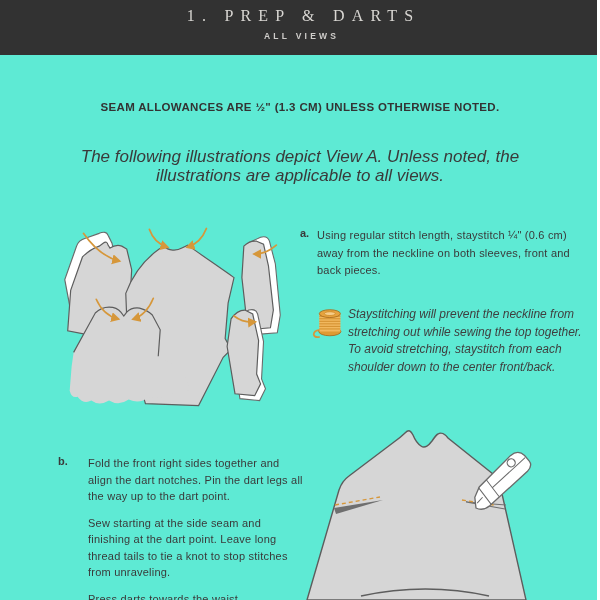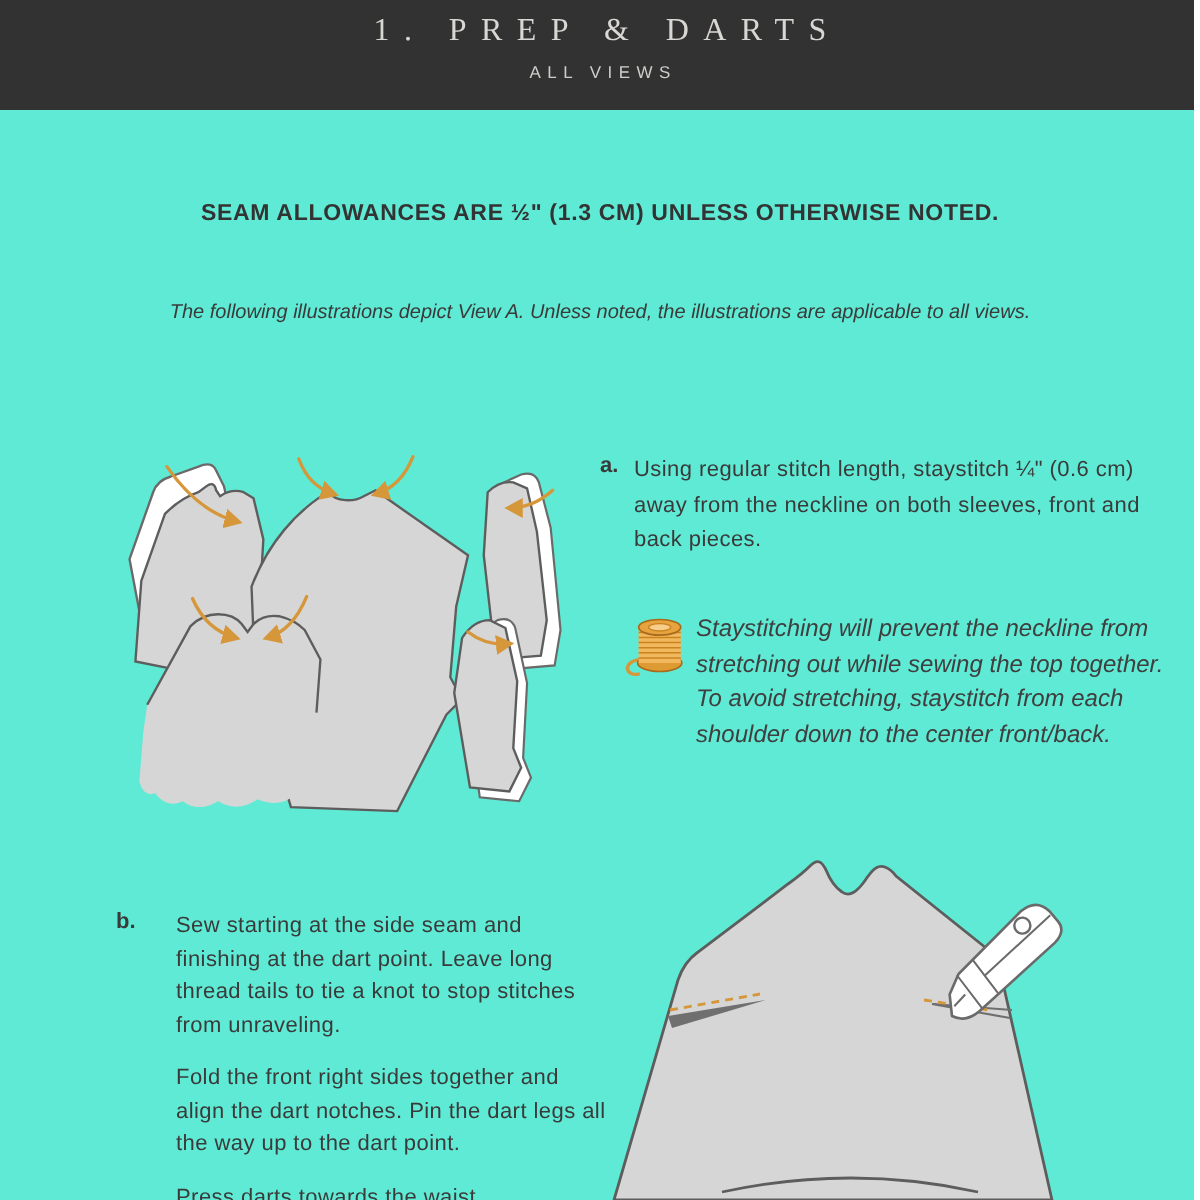--- a/index.html
+++ b/index.html
@@ -11,31 +11,31 @@
   
   .header {
     position:absolute; top:0; left:0; width:600px; height:55px;
     background:#323232; text-align:center;
   }
   .header-title {
     padding-top:7px; font-family:"Liberation Serif", serif; font-weight:400;
     font-size:16px; letter-spacing:0.45em; text-indent:0.45em; color:#d9d7d3;
   }
   .header-subtitle {
-    margin-top:6px; font-size:8.5px; font-weight:normal;
+    margin-top:6px; font-size:8.5px; font-weight:bold;
     letter-spacing:0.38em; text-indent:0.38em; color:#cfcdca;
   }
   
   .seam-note {
     position:absolute; top:101px; left:0; width:600px; text-align:center;
     font-size:11.5px; font-weight:bold; letter-spacing:0.03em; color:#333333;
   }
   .view-note {
     position:absolute; top:147px; left:55px; width:490px; text-align:center;
-    font-size:10px; font-style:italic; line-height:19px; color:#3a3a3a;
+    font-size:17px; font-style:italic; line-height:19px; color:#3a3a3a;
   }
   
   .illo-a { position:absolute; left:50px; top:214px; width:246px; height:202px; }
   .step-a-label { position:absolute; left:300px; top:227px; font-size:11px; font-weight:bold; }
   .step-a-text {
     position:absolute; left:317px; top:227px; width:256px;
     font-size:11px; line-height:17.5px; letter-spacing:0.02em;
   }
   .tip { position:absolute; left:312px; top:302px; width:278px; }
   .tip-icon { position:absolute; left:0; top:3px; width:34px; height:36px; }
@@ -109,22 +109,22 @@
       <rect x="8.6" y="9" width="24.8" height="21" fill="#f1b85e"></rect>
       <path d="M 8.6,12 H 33.4 M 8.6,15 H 33.4 M 8.6,18 H 33.4 M 8.6,21 H 33.4 M 8.6,24 H 33.4 M 8.6,27 H 33.4" stroke="#c9831f" stroke-width="0.9"></path>
       <ellipse cx="21" cy="9" rx="12.4" ry="4.6" fill="#e6a33e" stroke="#a96a1c" stroke-width="1"></ellipse>
       <ellipse cx="21" cy="9" rx="6.5" ry="2.2" fill="#f6cd8a" stroke="#c9831f" stroke-width="0.8"></ellipse>
     </svg>
     <div class="tip-text">Staystitching will prevent the neckline from stretching out while sewing the top together. To avoid stretching, staystitch from each shoulder down to the center front/back.</div>
   </div>
 
   <div class="step-b-label">b.</div>
   <div class="step-b-text">
+    <p>Fold the front right sides together and align the dart notches. Pin the dart legs all the way up to the dart point.</p>
     <p>Sew starting at the side seam and finishing at the dart point. Leave long thread tails to tie a knot to stop stitches from unraveling.</p>
-    <p>Fold the front right sides together and align the dart notches. Pin the dart legs all the way up to the dart point.</p>
     <p>Press darts towards the waist.</p>
   </div>
 
   <svg class="illo-b" viewBox="0 0 310 186">
 
     <path d="M 17,186 L 49,76 Q 52,67 59,62 L 104,28 Q 111,23 115,19 C 119,15 121,17 123,21 C 125,26 128,30 131,32 C 135,35 139,31 142,27 C 144,24 146,21 148,20 C 151,18 155,20 158,24 L 203,60 Q 208,64 210,71 L 236,186 Z" fill="#d6d6d6" stroke="#5d5d5d" stroke-width="1.4"></path>
 
     <path d="M 71,182 Q 136,168 199,182" fill="none" stroke="#5d5d5d" stroke-width="1.4"></path>
 
     <polygon points="44,94 93,86 46,100" fill="#6f6f6f"></polygon>

